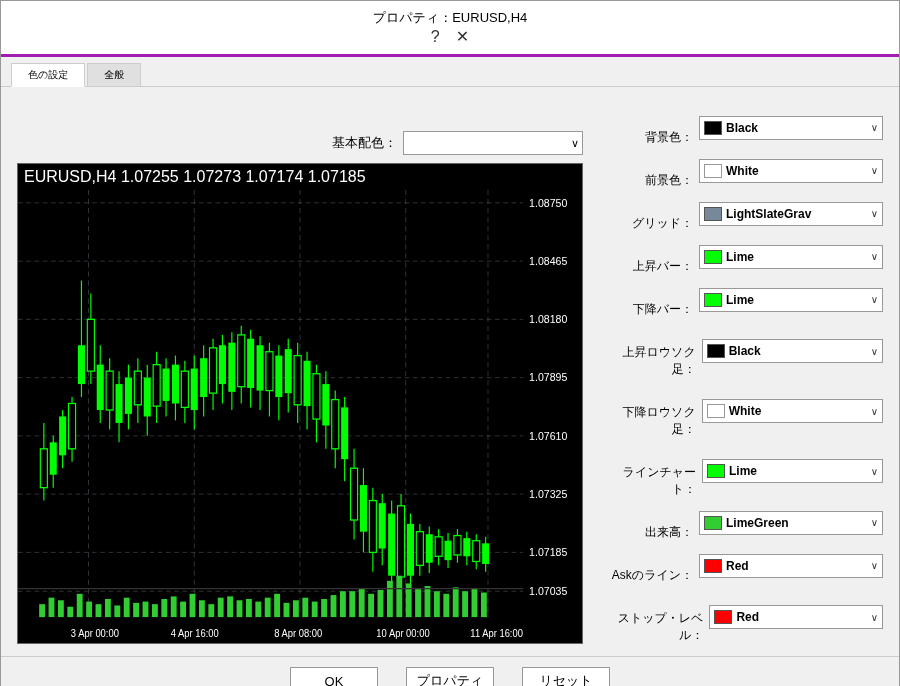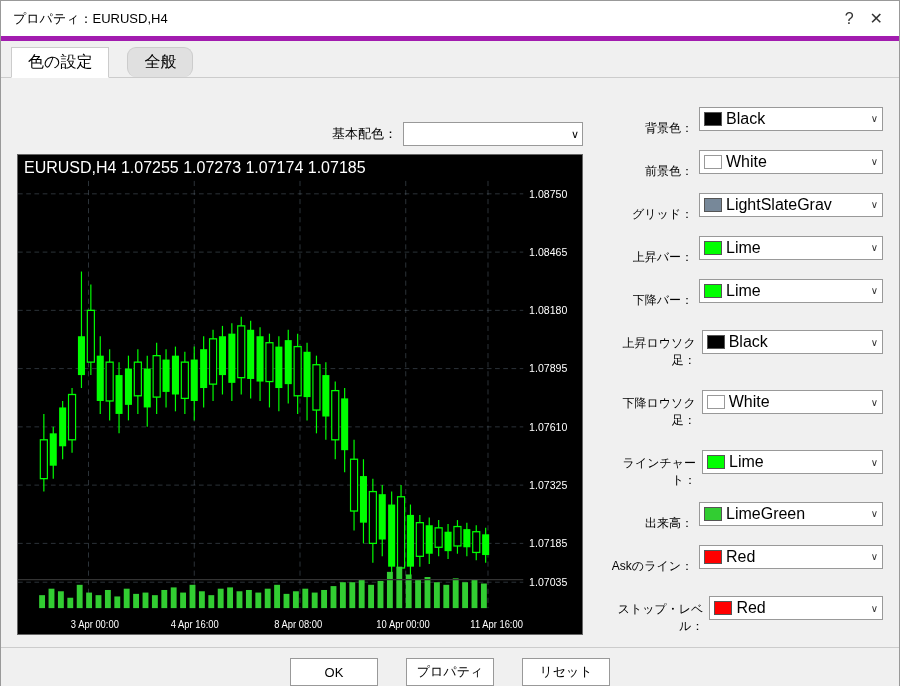--- a/index.html
+++ b/index.html
@@ -20,21 +20,22 @@
       border: 1px solid #999;
       display: flex;
       flex-direction: column;
     }
     .title-bar {
       background: #fff;
       padding: 8px 12px;
       display: flex;
       align-items: center;
       justify-content: space-between;
-      border-bottom: 5px solid #a21caf;
+      border-bottom: 3px solid #a21caf;
+      flex-direction: column;
     }
     .title-bar-left {
       font-size: 13px;
       font-weight: normal;
     }
     .title-bar-right {
       display: flex;
       gap: 8px;
     }
     .title-bar-btn {
@@ -50,32 +51,31 @@
       padding: 6px 10px 0;
       background: #f0f0f0;
       border-bottom: 1px solid #ccc;
     }
     .tab {
       padding: 4px 16px;
       border: 1px solid #ccc;
       border-bottom: none;
       background: #fff;
       cursor: pointer;
-      font-size: 16px;
-      margin-right: 18px;
+      font-size: 10px;
+      margin-right: 2px;
     }
     .tab.active {
       background: #fff;
       border-bottom: 1px solid #fff;
       margin-bottom: -1px;
       z-index: 1;
     }
     .tab:not(.active) {
       background: #e0e0e0;
-      border-radius: 9px;
     }
     .main-content {
       display: flex;
       flex: 1;
       padding: 12px 16px;
       gap: 20px;
     }
     .left-panel {
       flex: 1;
       display: flex;
@@ -165,23 +165,24 @@
     }
     .color-swatch {
       width: 18px;
       height: 14px;
       margin: 0 4px;
       border: 1px solid #555;
       flex-shrink: 0;
     }
     .color-select-text {
       flex: 1;
-      font-size: 16px;
+      font-size: 12px;
       overflow: hidden;
       white-space: nowrap;
+      font-weight: bold;
     }
     .color-chevron {
       font-size: 10px;
       margin-right: 4px;
       color: #333;
     }
     .footer {
       display: flex;
       justify-content: center;
       gap: 28px;

